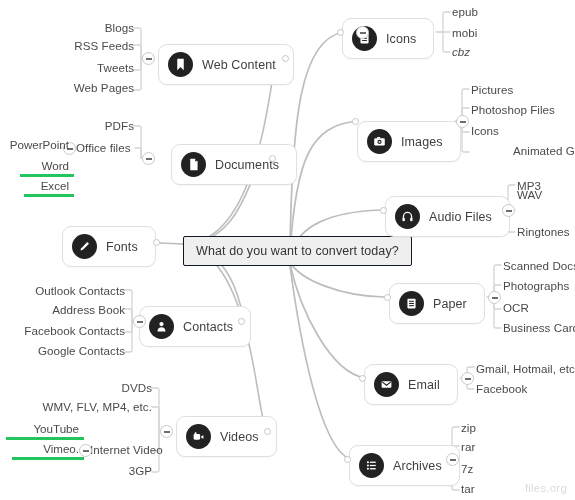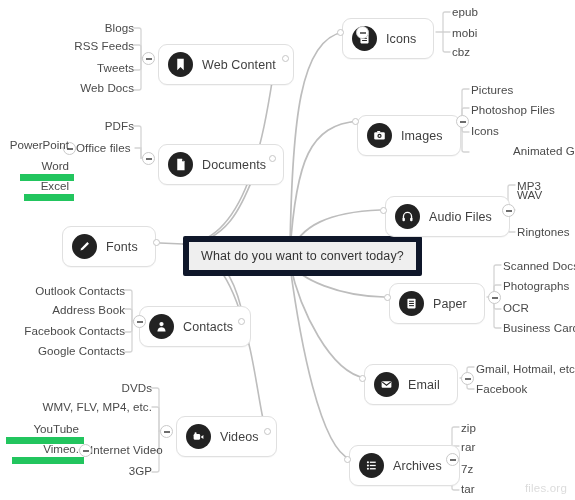--- a/index.html
+++ b/index.html
@@ -11,21 +11,21 @@
     position:relative;
     color:#3c3c3c;
   }
   #stage{position:absolute;left:0;top:0;width:575px;height:500px;}
   svg.links{position:absolute;left:0;top:0;width:575px;height:500px;pointer-events:none;}
 
   
   .root-node{
     position:absolute;
     background:#efefef;
-    border:6px solid #0f172a;
+    border:1px solid #0f172a;
     border-radius:2px;
     font-size:12.5px;
     color:#343434;
     padding:7px 12px;
     white-space:nowrap;
     letter-spacing:.1px;
   }
 
   
   .topic{
@@ -62,21 +62,21 @@
     letter-spacing:.05px;
   }
   .leaf.r{text-align:right;}
 
   
   .uline{
     position:absolute;
     font-size:11.6px;
     color:#4a4a4a;
     white-space:nowrap;
-    border-bottom:7px solid #22c55e;
+    border-bottom:3px solid #22c55e;
     padding:1px 5px 2px 5px;
     text-align:right;
   }
 
   
   .toggle{
     position:absolute;
     width:13px;height:13px;
     border-radius:50%;
     border:1px solid #c9c9c9;
@@ -209,23 +209,23 @@
           <path d="M4 1h8v14l-4-4-4 4z" fill="#fff"></path>
         </svg>
     </span>
     <span class="tlabel">Web Content</span>
   </div>
   <div class="dot" style="left:282px;top:55px;"></div>
   <div class="toggle" style="left:142px;top:52px;"></div>
   <div class="leaf r" style="left:44px;top:21px;width:90px;">Blogs</div>
   <div class="leaf r" style="left:44px;top:39px;width:90px;">RSS Feeds</div>
   <div class="leaf r" style="left:44px;top:61px;width:90px;">Tweets</div>
-  <div class="leaf r" style="left:44px;top:81px;width:90px;">Web Docs</div>
-
-  <div class="topic" style="left:158px;top:144px;">
+  <div class="leaf r" style="left:44px;top:81px;width:90px;">Web Pages</div>
+
+  <div class="topic" style="left:171px;top:144px;">
     <span class="badge">
       <svg width="13" height="13" viewBox="0 0 16 16">
           <path d="M4 1h6l3 3v11H4z" fill="#fff"></path>
           <path d="M10 1v3h3" fill="#222"></path>
         </svg>
     </span>
     <span class="tlabel">Documents</span>
   </div>
   <div class="dot" style="left:269px;top:155px;"></div>
   <div class="toggle" style="left:142px;top:152px;"></div>
@@ -290,23 +290,23 @@
           <rect x="5" y="7.2" width="6" height="1.2" fill="#222"></rect>
           <rect x="5" y="9.9" width="6" height="1.2" fill="#222"></rect>
         </svg>
     </span>
     <span class="tlabel">Icons</span>
   </div>
   <div class="dot" style="left:337px;top:29px;"></div>
   <div class="toggle" style="left:356px;top:26px;"></div>
   <div class="leaf" style="left:452px;top:5px;">epub</div>
   <div class="leaf" style="left:452px;top:26px;">mobi</div>
-  <div class="leaf" style="left:452px;top:45px;">cbz</div>
-
-  <div class="topic" style="left:357px;top:115px;">
+  <div class="leaf" style="left:452px;top:45px;font-style:italic;">cbz</div>
+
+  <div class="topic" style="left:357px;top:121px;">
     <span class="badge">
       <svg width="13" height="13" viewBox="0 0 16 16">
           <rect x="1.5" y="4" width="13" height="9" rx="1.5" fill="#fff"></rect>
           <circle cx="8" cy="8.5" r="2.6" fill="#222"></circle>
           <circle cx="8" cy="8.5" r="1.1" fill="#fff"></circle>
           <rect x="5" y="2.4" width="4" height="1.8" rx=".6" fill="#fff"></rect>
         </svg>
     </span>
     <span class="tlabel">Images</span>
   </div>

